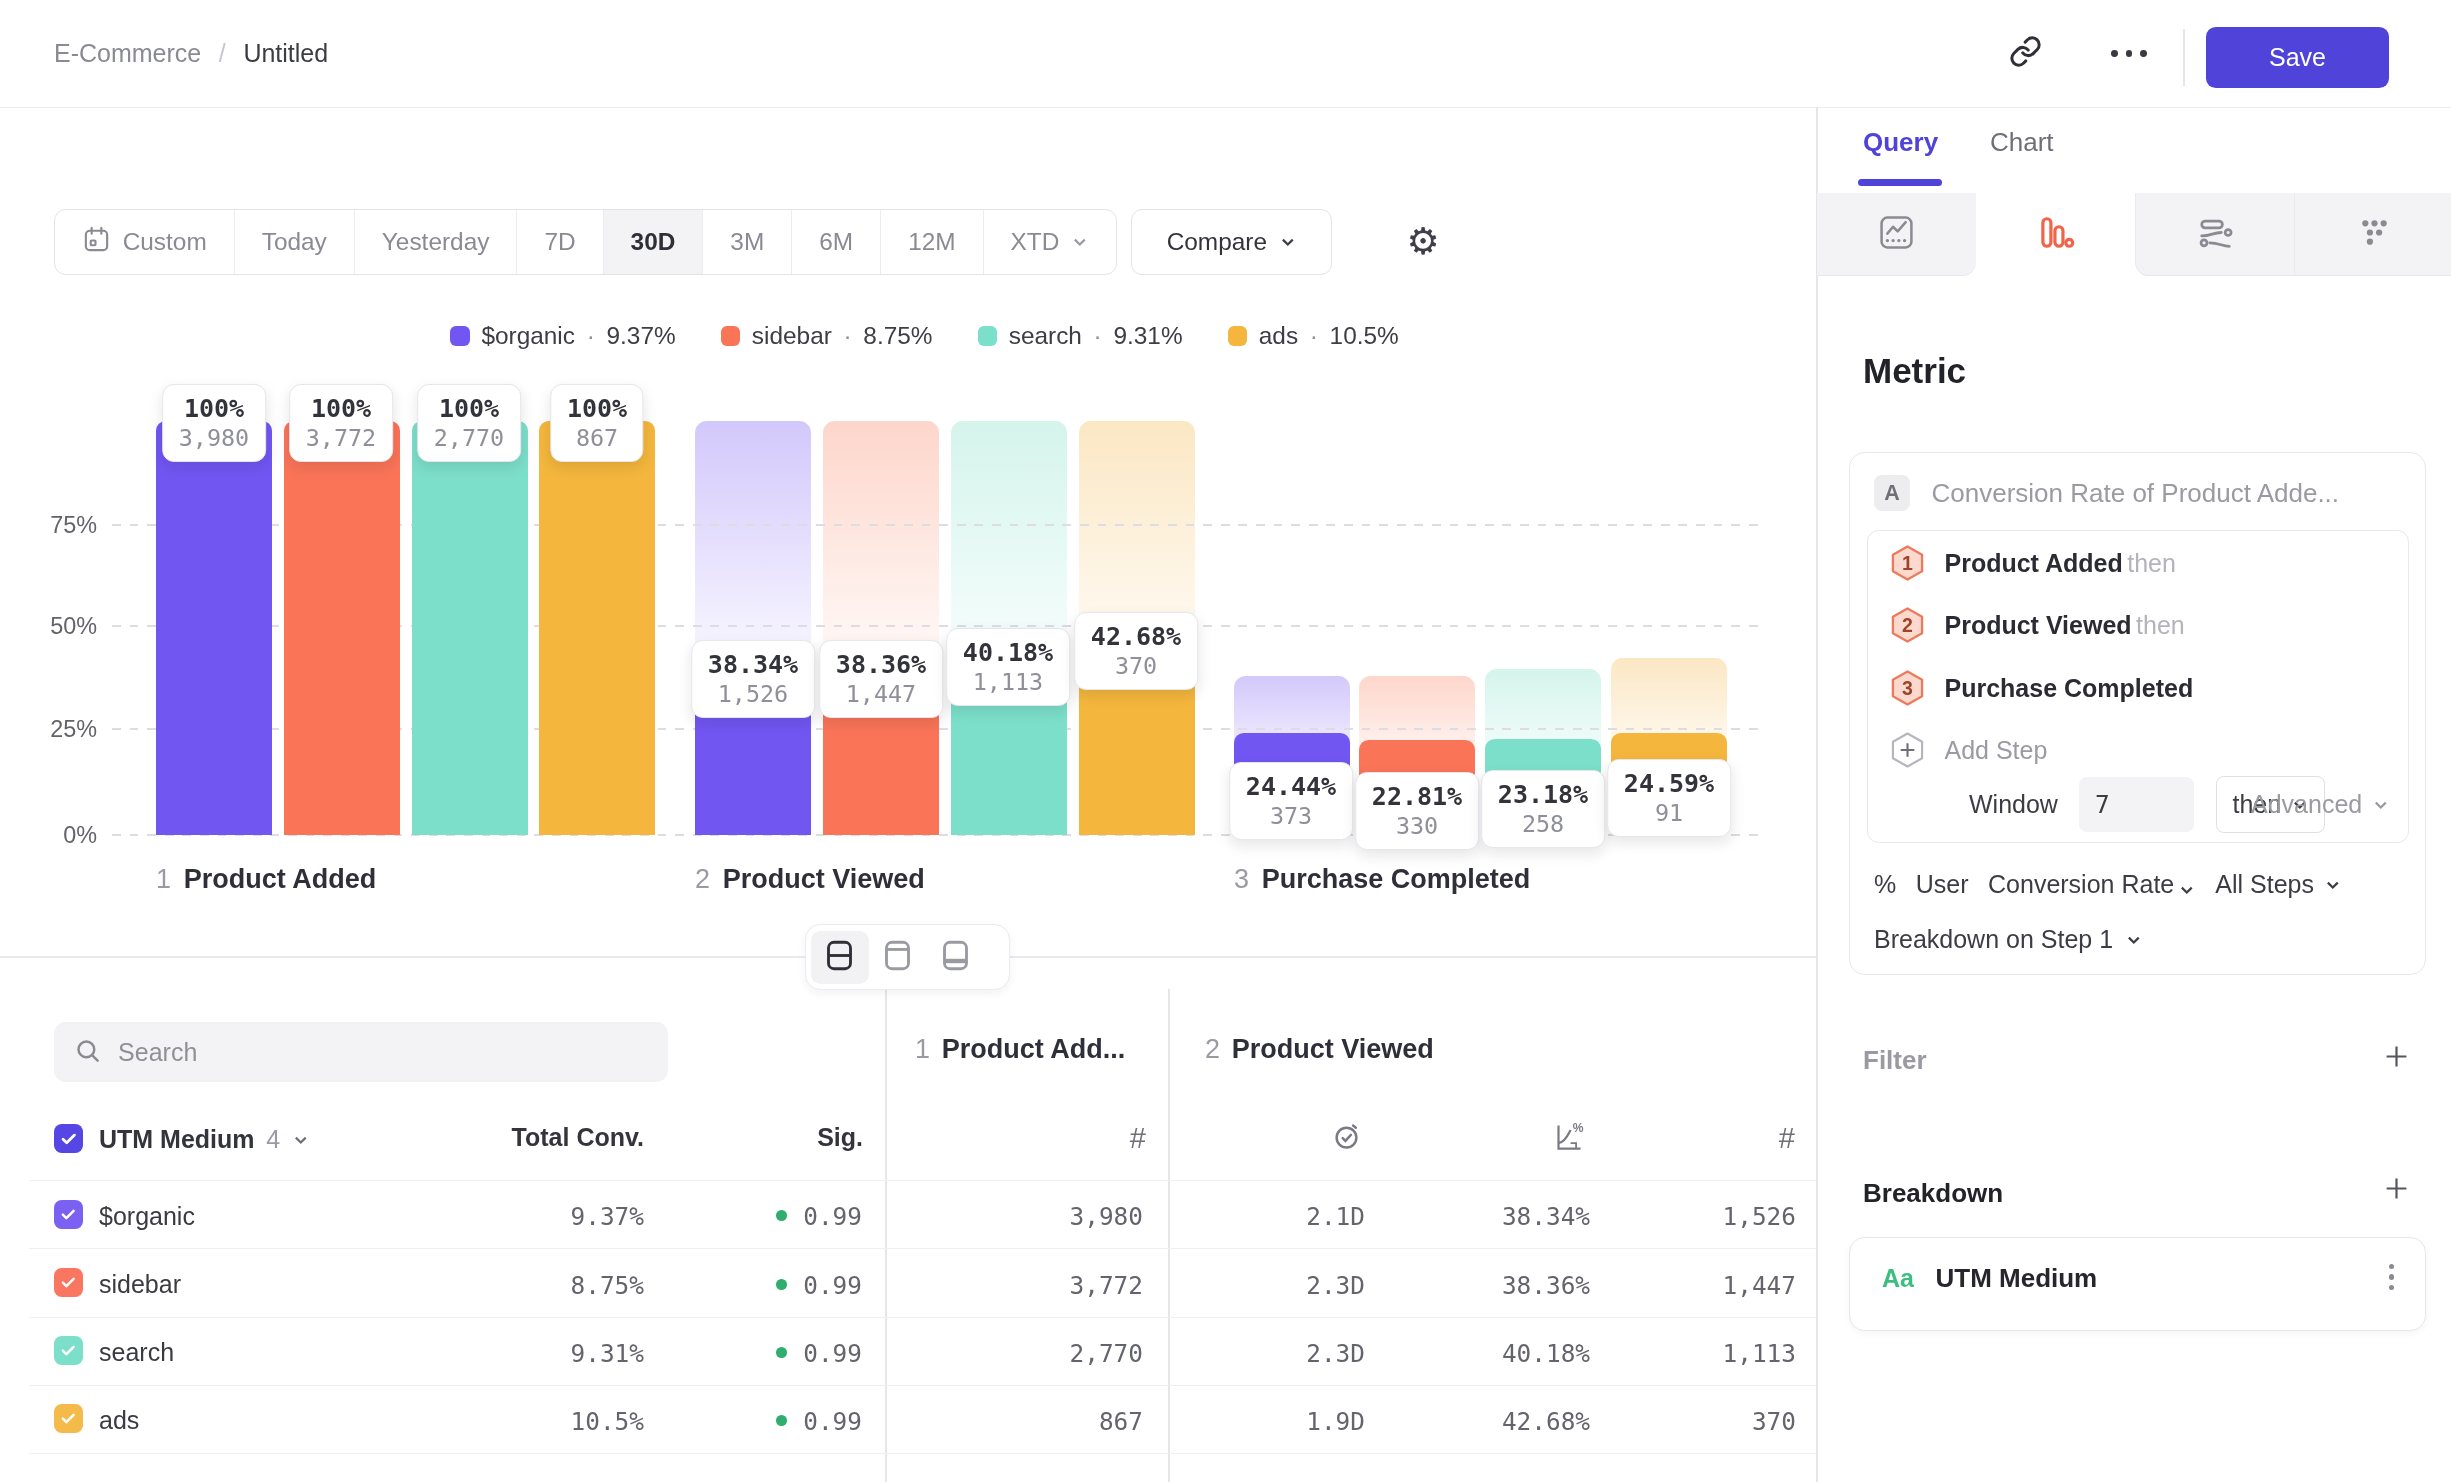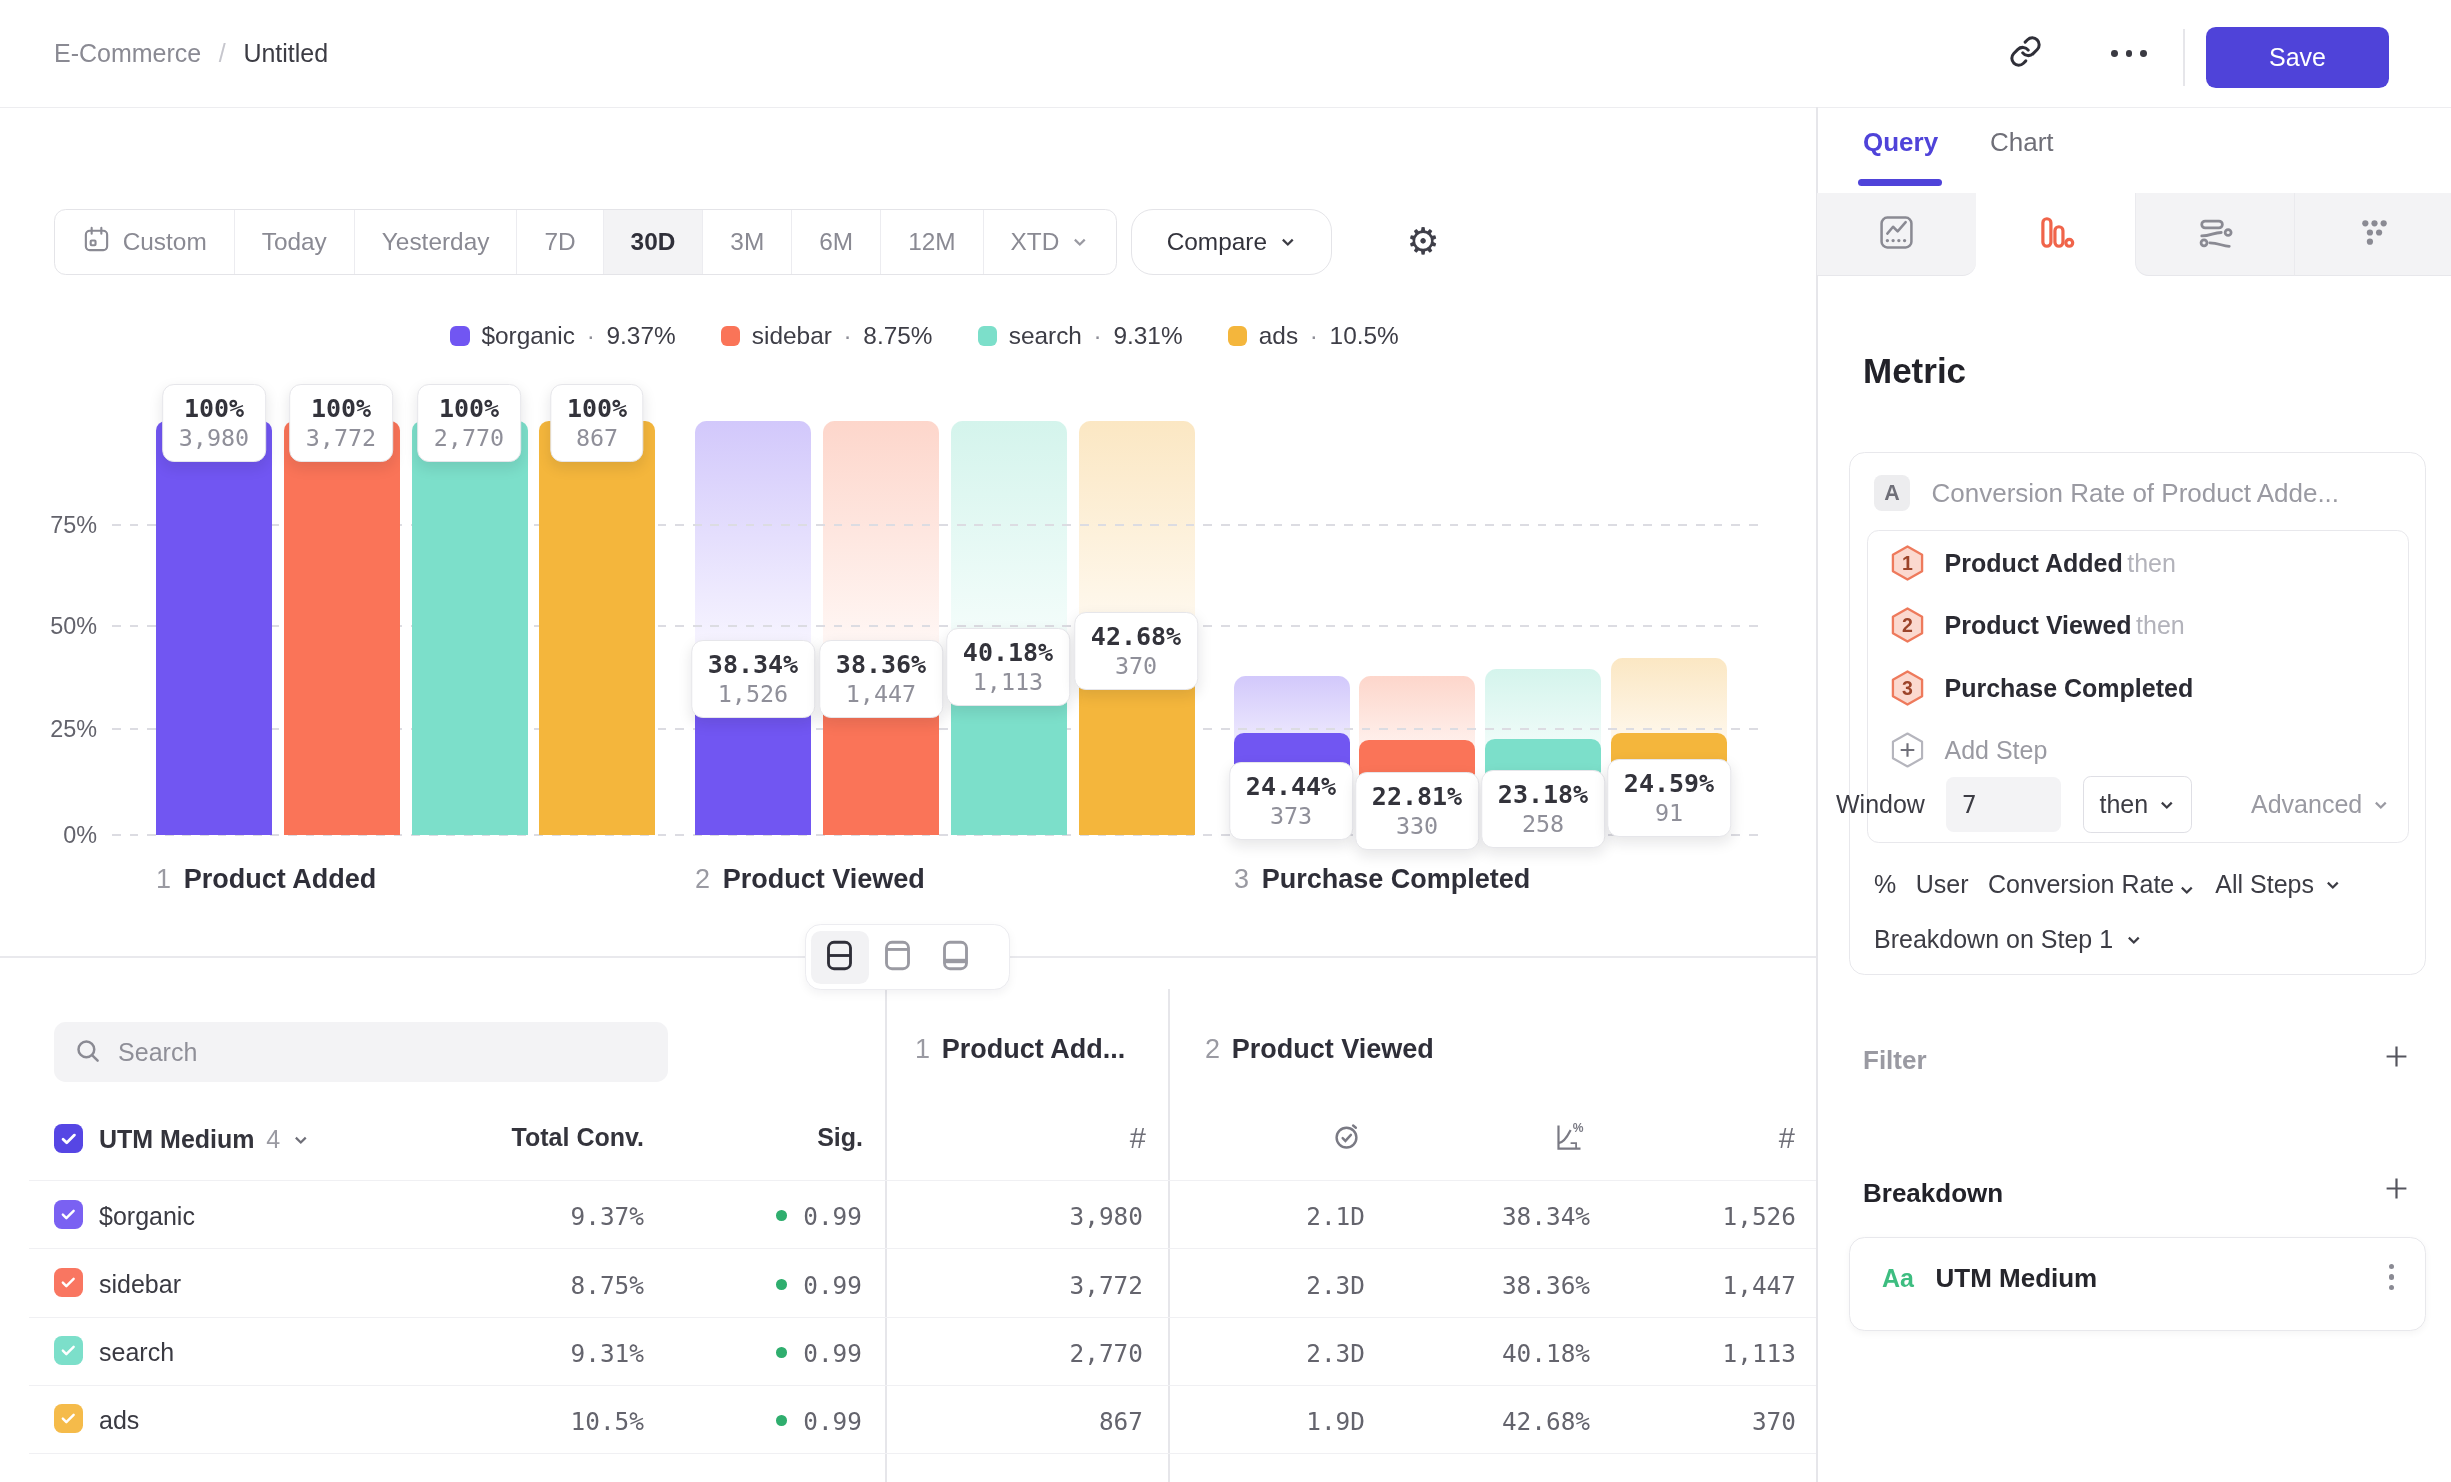--- a/index.html
+++ b/index.html
@@ -18,21 +18,21 @@
   .vdiv{position:absolute;width:1.5px;background:#e6e6ea;}
   .savebtn{position:absolute;left:2206px;top:27px;width:183px;height:61px;background:#4f43d9;border-radius:9.8px;
            display:flex;align-items:center;justify-content:center;color:#fff;font-size:25px;font-weight:500;}
   .dots-h{display:flex;gap:7.8px;}
   .dots-h i{width:6.8px;height:6.8px;border-radius:50%;background:#3a3a42;}
   
   .seg{position:absolute;left:54px;top:209px;height:64px;border:1.5px solid #e4e4e8;border-radius:11.7px;display:flex;overflow:hidden;background:#fff;}
   .seg .it{display:flex;align-items:center;justify-content:center;gap:11.7px;padding:0 27px;font-size:24.4px;color:#8a8a93;border-right:1.5px solid #ececf0;white-space:nowrap;}
   .seg .it:last-child{border-right:none;}
   .seg .it.sel{background:#f3f3f5;color:#2f2f39;font-weight:700;}
-  .btn{height:64px;border:1.5px solid #e4e4e8;border-radius:22px;background:#fff;display:flex;align-items:center;justify-content:center;gap:11.7px;font-size:24.4px;color:#33333c;font-weight:500;position:absolute;top:209px;}
+  .btn{height:64px;border:1.5px solid #e4e4e8;border-radius:11px;background:#fff;display:flex;align-items:center;justify-content:center;gap:11.7px;font-size:24.4px;color:#33333c;font-weight:500;position:absolute;top:209px;}
   
   .legend{position:absolute;left:93px;top:322px;width:1663px;display:flex;justify-content:center;gap:45px;}
   .litem{display:flex;align-items:center;gap:11.7px;font-size:24.4px;color:#3d3d46;font-weight:500;}
   .sw{width:19.5px;height:19.5px;border-radius:5.9px;}
   .lsep{color:#8f8f98;}
   
   .ytick{position:absolute;width:68px;text-align:right;font-size:23.4px;color:#63636c;transform:translateY(-50%);}
   .grid{position:absolute;left:112px;width:1648px;height:2px;
         background:repeating-linear-gradient(90deg,#dcdce2 0 8.8px,transparent 8.8px 17.6px);}
   .bar{position:absolute;width:116px;border-radius:9.8px 9.8px 0 0;z-index:3;}
@@ -541,21 +541,21 @@
 
     <div class="steprow" style="top:750px;">
       <span class="hexwrap">
         <svg width="35" height="39" viewBox="0 0 36 40">
             <polygon points="18,3 33,11.5 33,28.5 18,37 3,28.5 3,11.5" fill="none" stroke="#b5b5bd" stroke-width="2.2" stroke-linejoin="round"></polygon>
             <path d="M18 13v14M11 20h14" stroke="#6f6f78" stroke-width="2.2"></path>
           </svg></span>
       <span class="plabel pgrey">Add Step</span>
     </div>
 
-    <div class="abs flex" style="left:1836px;top:777px;height:55px;gap:21.5px;">
+    <div class="abs flex" style="left:1969px;top:777px;height:55px;gap:21.5px;">
       <span class="plabel">Window</span>
       <input class="mono" style="width: 115px; height: 55px; background: rgb(243, 243, 245); border: none; border-radius: 7.8px; padding: 0px 15.6px; font-size: 24.4px; color: rgb(60, 60, 68); box-sizing: border-box; outline: none;" value="7">
       <span class="flex" style="height:55px;border:1.5px solid #dfdfe5;border-radius:7.8px;padding:0 15.6px;gap:9.8px;background:#fff;">
         <span class="plabel">then</span>
         <svg width="17.6" height="17.6" viewBox="0 0 16 16" fill="none" stroke="#3c3c44" stroke-width="2">
             <path d="M3.5 6l4.5 4.5L12.5 6"></path>
           </svg>
       </span>
     </div>
     <div class="abs flex" style="left:2251px;top:777px;height:55px;gap:9.8px;">

